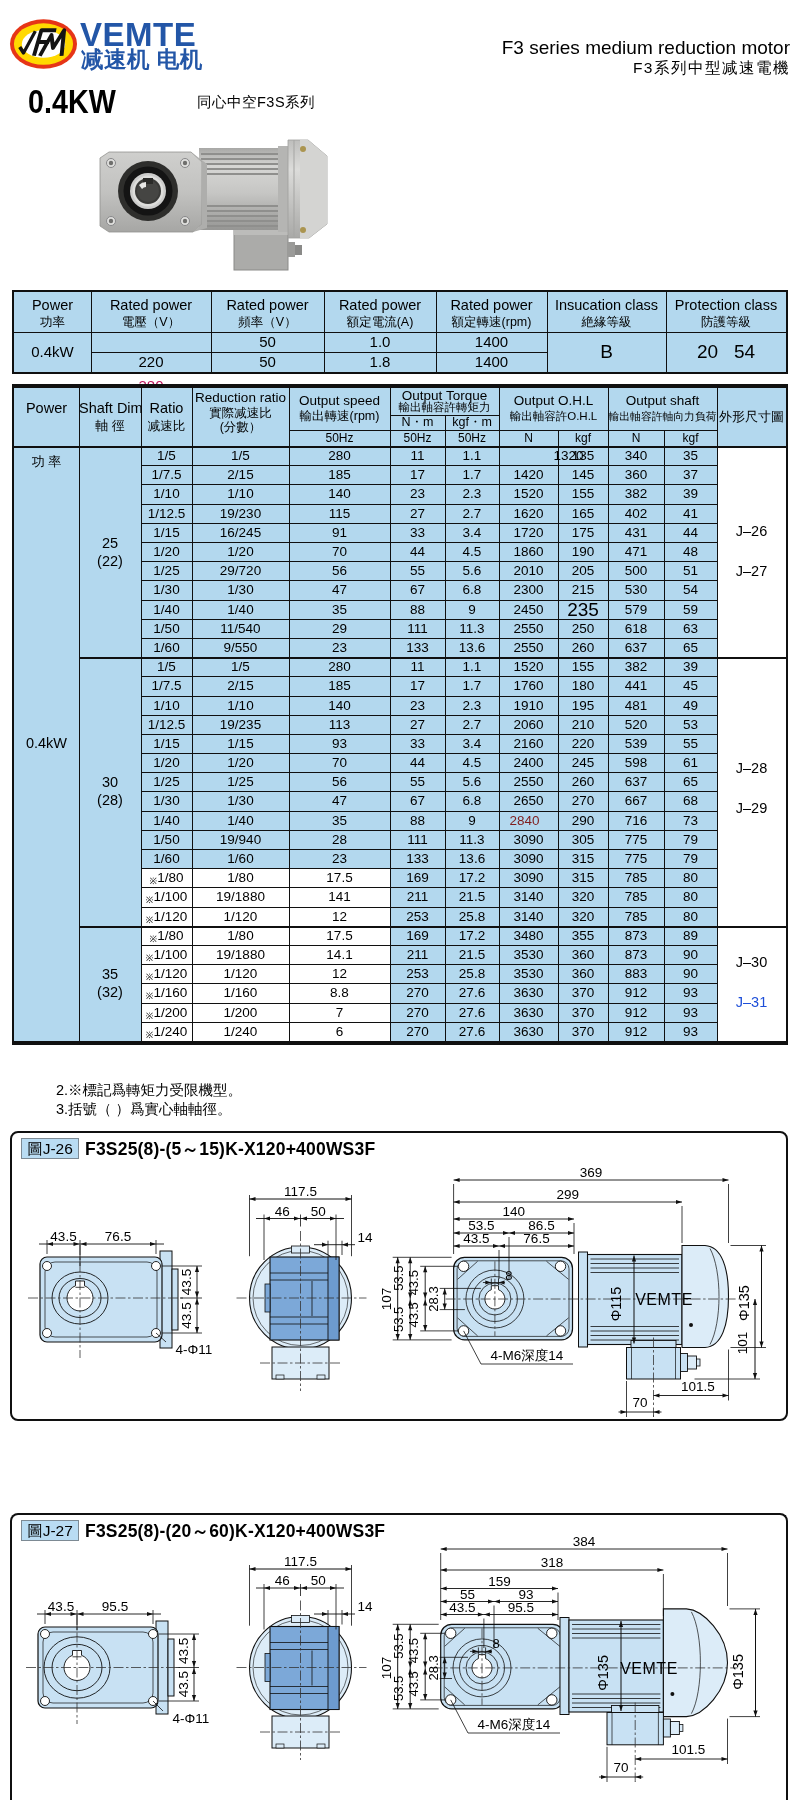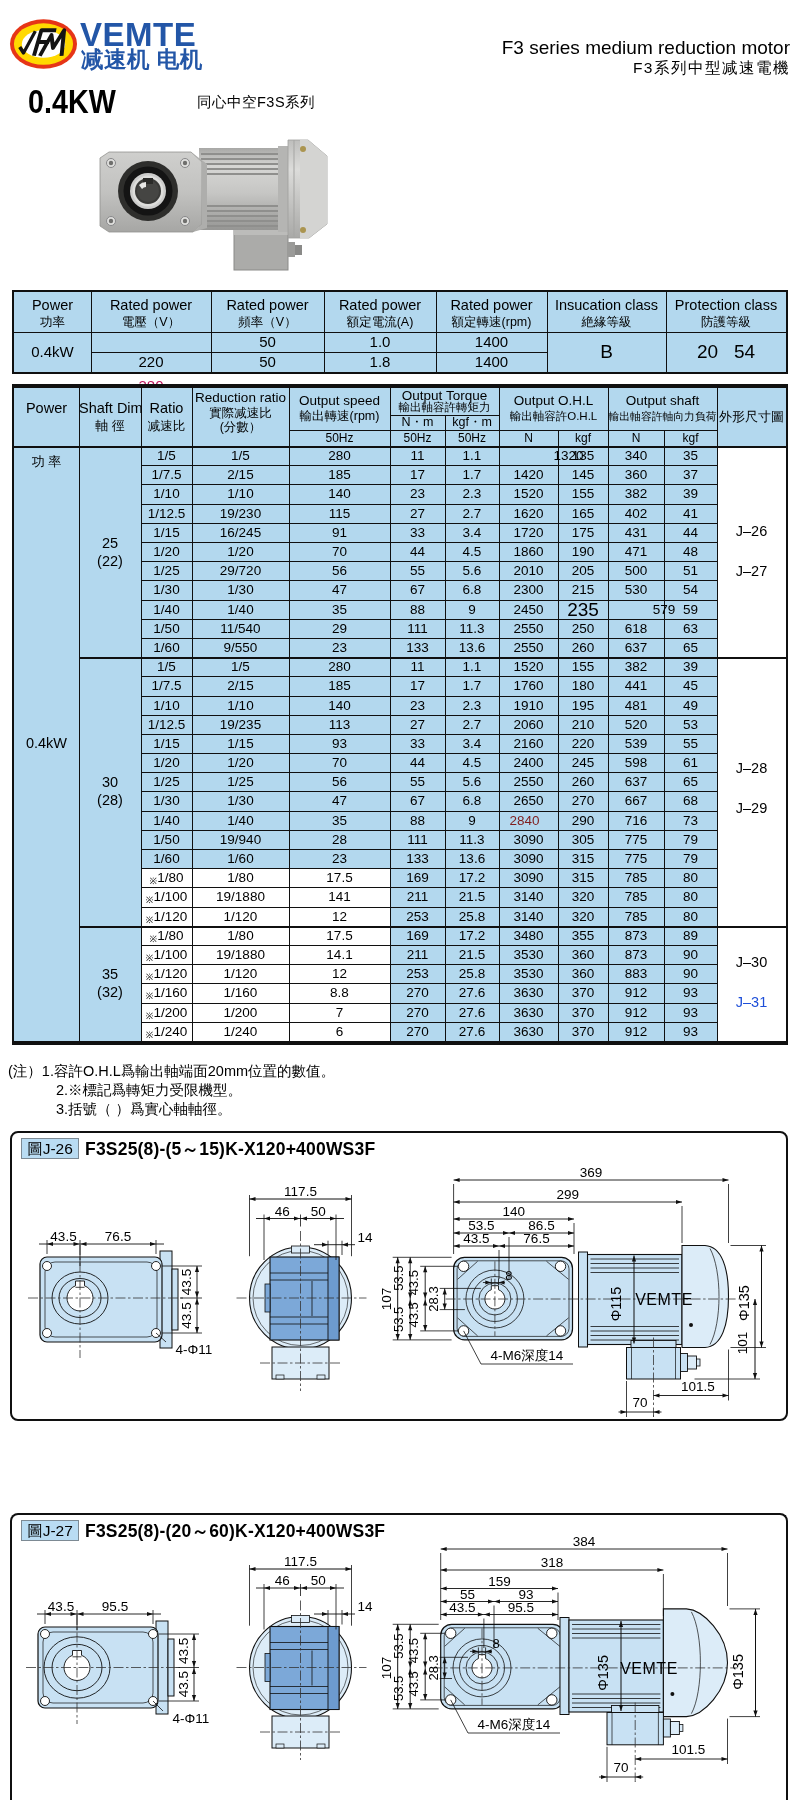--- a/index.html
+++ b/index.html
@@ -309,21 +309,21 @@
 <div class="c" style="left:544px;top:192.35483870967744px;width:50px;height:19.193548387096776px;font-size:13.5px;line-height:19.193548387096776px;color:#000;">215</div>
 <div class="c" style="left:594px;top:192.35483870967744px;width:56px;height:19.193548387096776px;font-size:13.5px;line-height:19.193548387096776px;color:#000;">530</div>
 <div class="c" style="left:650px;top:192.35483870967744px;width:53px;height:19.193548387096776px;font-size:13.5px;line-height:19.193548387096776px;color:#000;">54</div>
 <div class="c" style="left:127px;top:211.5483870967742px;width:51px;height:19.193548387096776px;font-size:13.5px;line-height:19.193548387096776px;color:#000;">1/40</div>
 <div class="c" style="left:178px;top:211.5483870967742px;width:97px;height:19.193548387096776px;font-size:13.5px;line-height:19.193548387096776px;color:#000;">1/40</div>
 <div class="c" style="left:275px;top:211.5483870967742px;width:101px;height:19.193548387096776px;font-size:13.5px;line-height:19.193548387096776px;color:#000;">35</div>
 <div class="c" style="left:376px;top:211.5483870967742px;width:55px;height:19.193548387096776px;font-size:13.5px;line-height:19.193548387096776px;color:#000;">88</div>
 <div class="c" style="left:431px;top:211.5483870967742px;width:54px;height:19.193548387096776px;font-size:13.5px;line-height:19.193548387096776px;color:#000;">9</div>
 <div class="c" style="left:485px;top:211.5483870967742px;width:59px;height:19.193548387096776px;font-size:13.5px;line-height:19.193548387096776px;color:#000;">2450</div>
 <div class="c" style="left:544px;top:211.5483870967742px;width:50px;height:19.193548387096776px;font-size:19px;line-height:19.193548387096776px;color:#000;">235</div>
-<div class="c" style="left:594px;top:211.5483870967742px;width:56px;height:19.193548387096776px;font-size:13.5px;line-height:19.193548387096776px;color:#000;margin-left:28px;">579</div>
+<div class="c" style="left:594px;top:211.5483870967742px;width:56px;height:19.193548387096776px;font-size:13.5px;line-height:19.193548387096776px;color:#000;">579</div>
 <div class="c" style="left:650px;top:211.5483870967742px;width:53px;height:19.193548387096776px;font-size:13.5px;line-height:19.193548387096776px;color:#000;">59</div>
 <div class="c" style="left:127px;top:230.74193548387098px;width:51px;height:19.193548387096776px;font-size:13.5px;line-height:19.193548387096776px;color:#000;">1/50</div>
 <div class="c" style="left:178px;top:230.74193548387098px;width:97px;height:19.193548387096776px;font-size:13.5px;line-height:19.193548387096776px;color:#000;">11/540</div>
 <div class="c" style="left:275px;top:230.74193548387098px;width:101px;height:19.193548387096776px;font-size:13.5px;line-height:19.193548387096776px;color:#000;">29</div>
 <div class="c" style="left:376px;top:230.74193548387098px;width:55px;height:19.193548387096776px;font-size:13.5px;line-height:19.193548387096776px;color:#000;">111</div>
 <div class="c" style="left:431px;top:230.74193548387098px;width:54px;height:19.193548387096776px;font-size:13.5px;line-height:19.193548387096776px;color:#000;">11.3</div>
 <div class="c" style="left:485px;top:230.74193548387098px;width:59px;height:19.193548387096776px;font-size:13.5px;line-height:19.193548387096776px;color:#000;">2550</div>
 <div class="c" style="left:544px;top:230.74193548387098px;width:50px;height:19.193548387096776px;font-size:13.5px;line-height:19.193548387096776px;color:#000;">250</div>
 <div class="c" style="left:594px;top:230.74193548387098px;width:56px;height:19.193548387096776px;font-size:13.5px;line-height:19.193548387096776px;color:#000;">618</div>
 <div class="c" style="left:650px;top:230.74193548387098px;width:53px;height:19.193548387096776px;font-size:13.5px;line-height:19.193548387096776px;color:#000;">63</div>
@@ -511,21 +511,20 @@
 <div class="c" style="left:178px;top:633.8064516129033px;width:97px;height:19.193548387096776px;font-size:13.5px;line-height:19.193548387096776px;color:#000;">1/240</div>
 <div class="c" style="left:275px;top:633.8064516129033px;width:101px;height:19.193548387096776px;font-size:13.5px;line-height:19.193548387096776px;color:#000;">6</div>
 <div class="c" style="left:376px;top:633.8064516129033px;width:55px;height:19.193548387096776px;font-size:13.5px;line-height:19.193548387096776px;color:#000;">270</div>
 <div class="c" style="left:431px;top:633.8064516129033px;width:54px;height:19.193548387096776px;font-size:13.5px;line-height:19.193548387096776px;color:#000;">27.6</div>
 <div class="c" style="left:485px;top:633.8064516129033px;width:59px;height:19.193548387096776px;font-size:13.5px;line-height:19.193548387096776px;color:#000;">3630</div>
 <div class="c" style="left:544px;top:633.8064516129033px;width:50px;height:19.193548387096776px;font-size:13.5px;line-height:19.193548387096776px;color:#000;">370</div>
 <div class="c" style="left:594px;top:633.8064516129033px;width:56px;height:19.193548387096776px;font-size:13.5px;line-height:19.193548387096776px;color:#000;">912</div>
 <div class="c" style="left:650px;top:633.8064516129033px;width:53px;height:19.193548387096776px;font-size:13.5px;line-height:19.193548387096776px;color:#000;">93</div>
 </div>
 
-<div class="c" style="left:8px;top:1062px;width:500px;height:19px;font-size:14.5px;line-height:19px;color:#000;text-align:left">(注）1.容許O.H.L爲輸出軸端面20mm位置的數值。</div>
 <div class="c" style="left:56px;top:1081px;width:500px;height:19px;font-size:14.5px;line-height:19px;color:#000;text-align:left">2.※標記爲轉矩力受限機型。</div>
 <div class="c" style="left:56px;top:1100px;width:500px;height:19px;font-size:14.5px;line-height:19px;color:#000;text-align:left">3.括號（ ）爲實心軸軸徑。</div>
 
 <div class="a" style="left:10px;top:1131px;width:778px;height:290px;border:2px solid #101010;border-radius:8px;background:#fff">
 
 <div class="a" style="left:9px;top:5px;width:58px;height:21px;background:#b9dcf3;border:1px solid #7d8a94;font-size:15.5px;line-height:20px;text-align:center">圖J-26</div>
 
 <div class="a" style="left:73px;top:4px;font-size:17.5px;font-weight:bold;letter-spacing:0.2px">F3S25(8)-(5～15)K-X120+400WS3F</div>
 <svg class="a" style="left:0;top:0" width="774" height="286" viewBox="0 0 774 286">
         <g>

